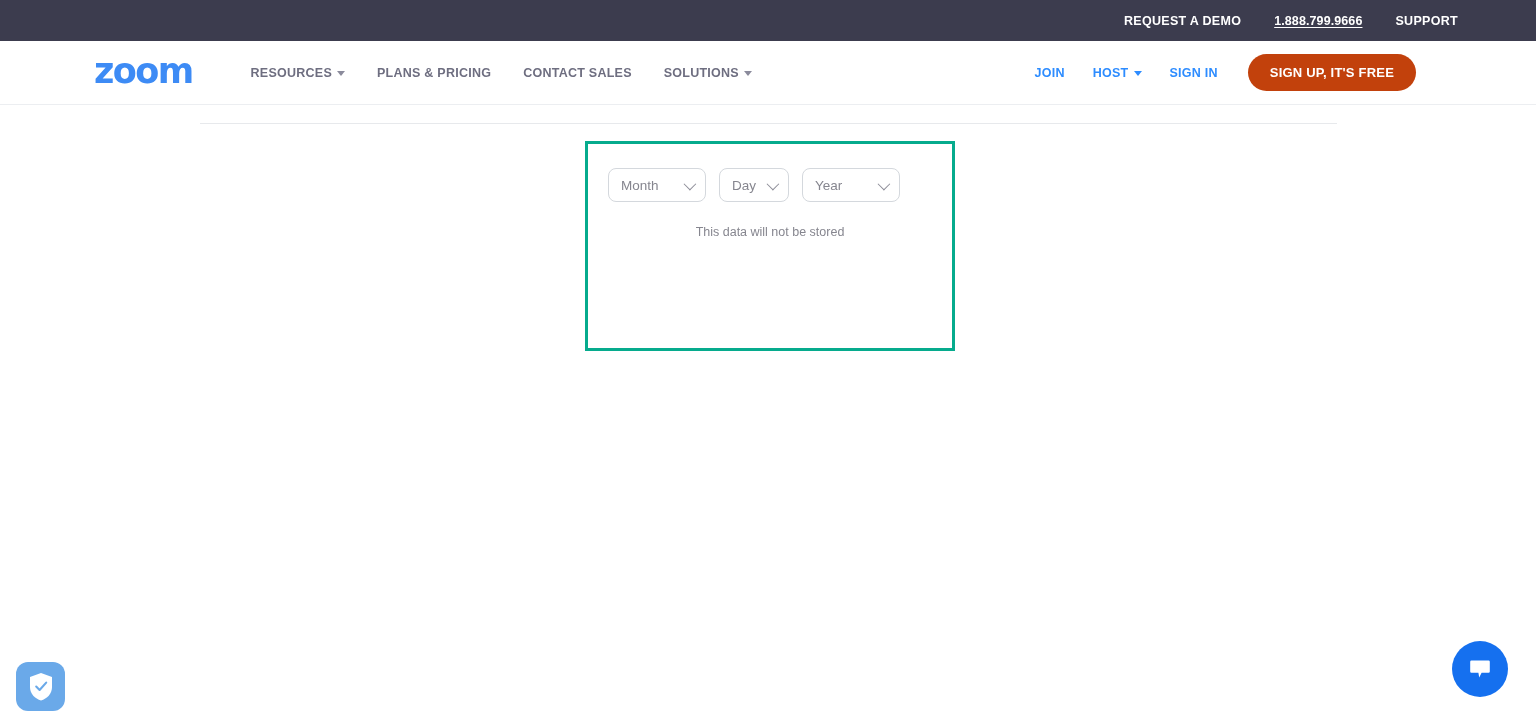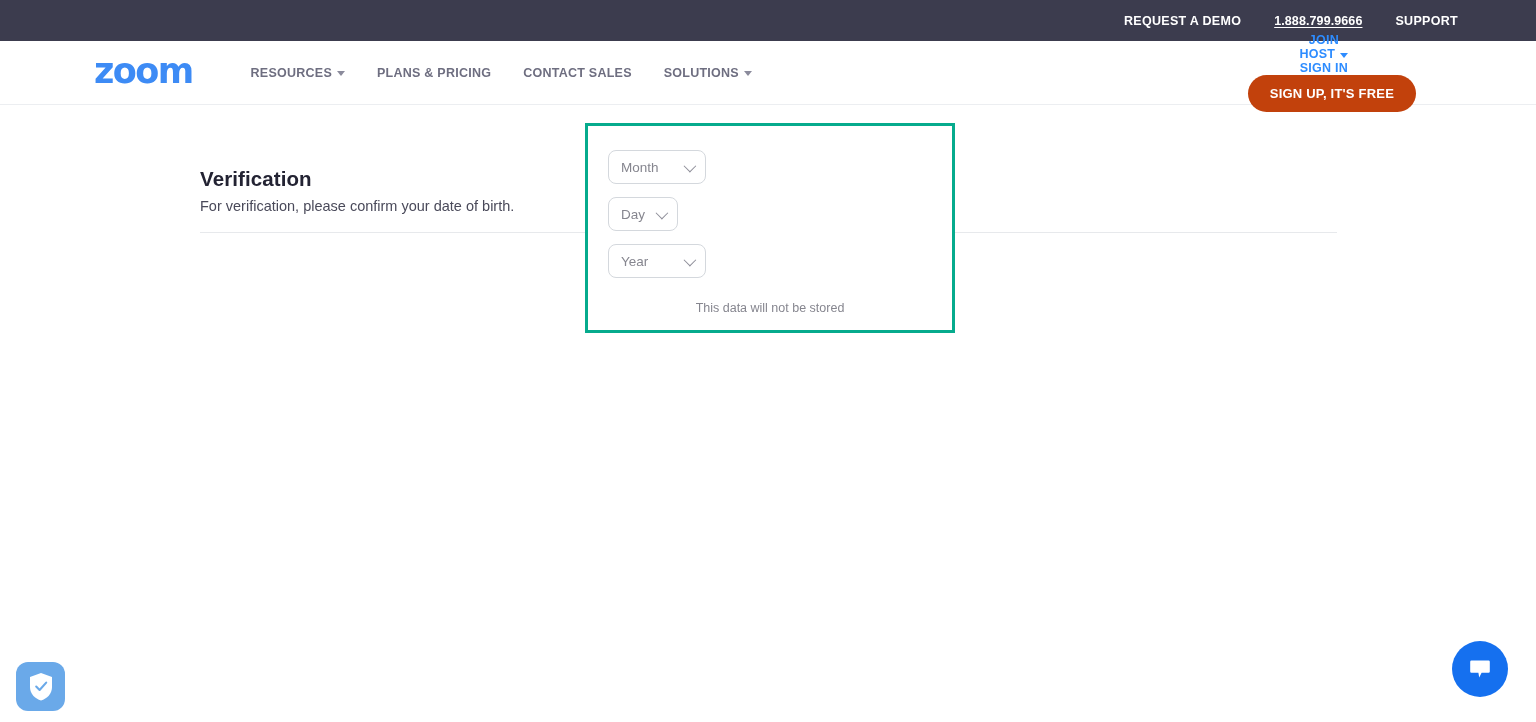--- a/index.html
+++ b/index.html
@@ -85,21 +85,20 @@
     border-right: 4px solid transparent;
     border-top: 5px solid #8b8b9c;
     display: inline-block;
     position: relative;
     top: 1px;
   }
   .nav-right {
     margin-left: auto;
     display: flex;
     align-items: center;
-    flex-direction: column;
   }
   .nav-right .nav-item {
     color: #2d8cff;
     font-weight: 700;
     font-size: 12.5px;
     padding: 0 14px;
   }
   .nav-right .caret {
     border-top-color: #2d8cff;
   }
@@ -153,21 +152,20 @@
     top: 18px;
     width: 370px;
     height: 210px;
     border: 3px solid #06ab8d;
     background: #ffffff;
   }
   .dob-row {
     display: flex;
     gap: 13px;
     padding: 24px 0 0 20px;
-    flex-direction: column;
   }
   .select-box {
     position: relative;
     height: 34px;
     border: 1px solid #d4d8dd;
     border-radius: 8px;
     background: #ffffff;
     display: flex;
     align-items: center;
     padding: 0 12px;
@@ -281,24 +279,20 @@
     </a>
     <a class="nav-item" href="#">
       <span>SIGN IN</span>
     </a>
     <button class="signup-btn">SIGN UP, IT'S FREE</button>
   </div>
 </div>
 
 <div class="content">
 
-  <div class="page-head">
-    <h1 class="page-title">Verification</h1>
-    <p class="page-sub">For verification, please confirm your date of birth.</p>
-  </div>
 
   <div class="divider"></div>
 
   <div class="dob-highlight">
 
     <div class="dob-row">
       <div class="select-box month">
         <span class="select-label">Month</span>
         <span class="chev"></span>
       </div>

